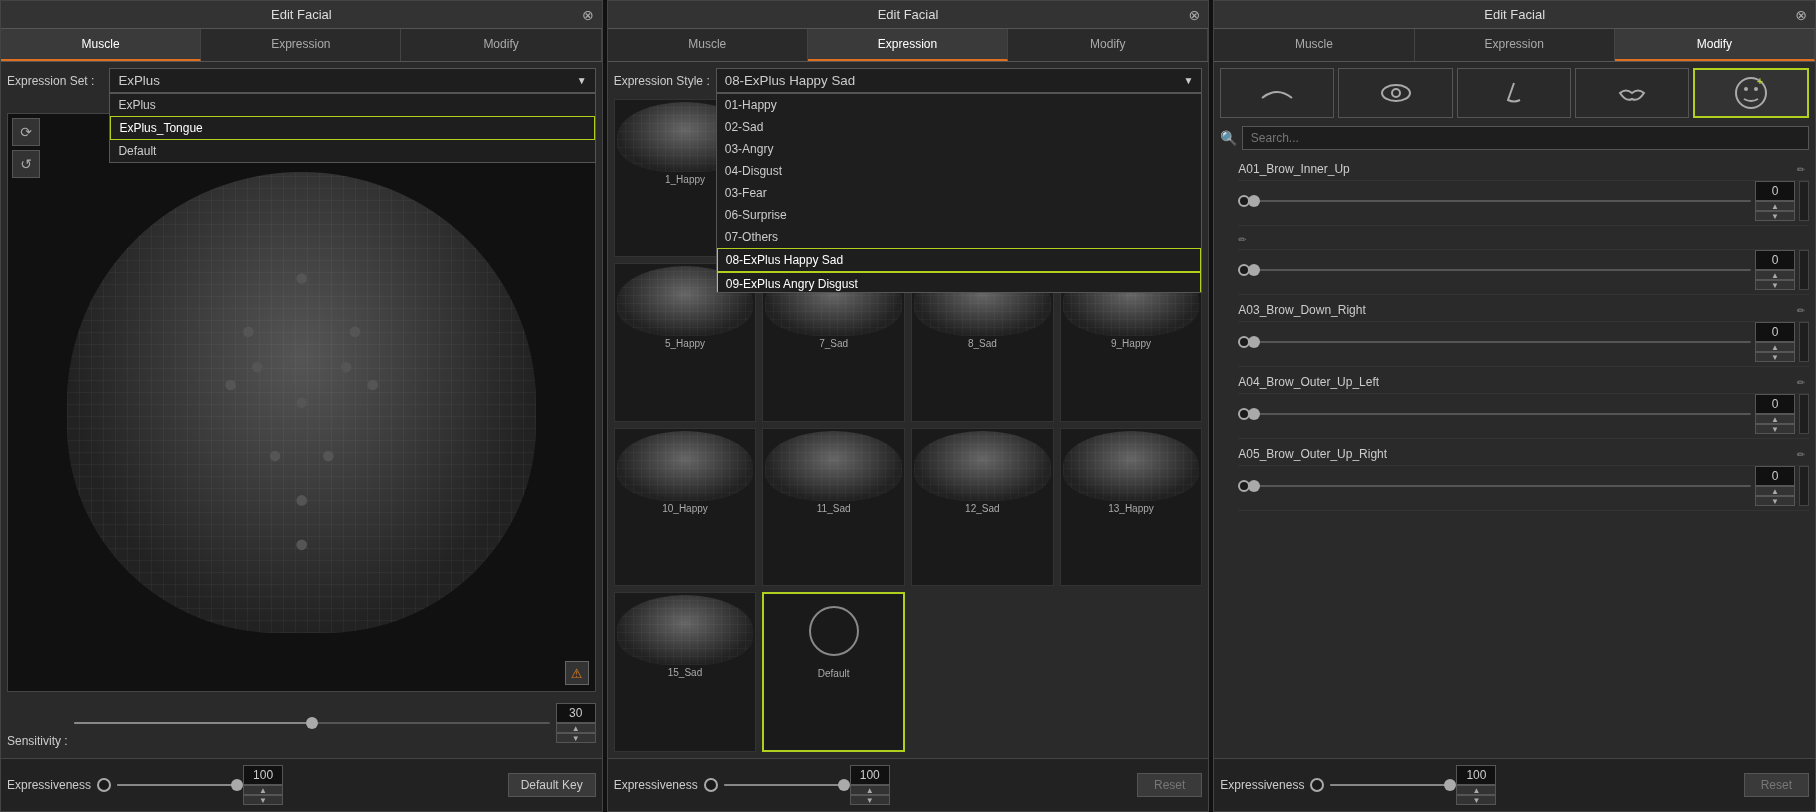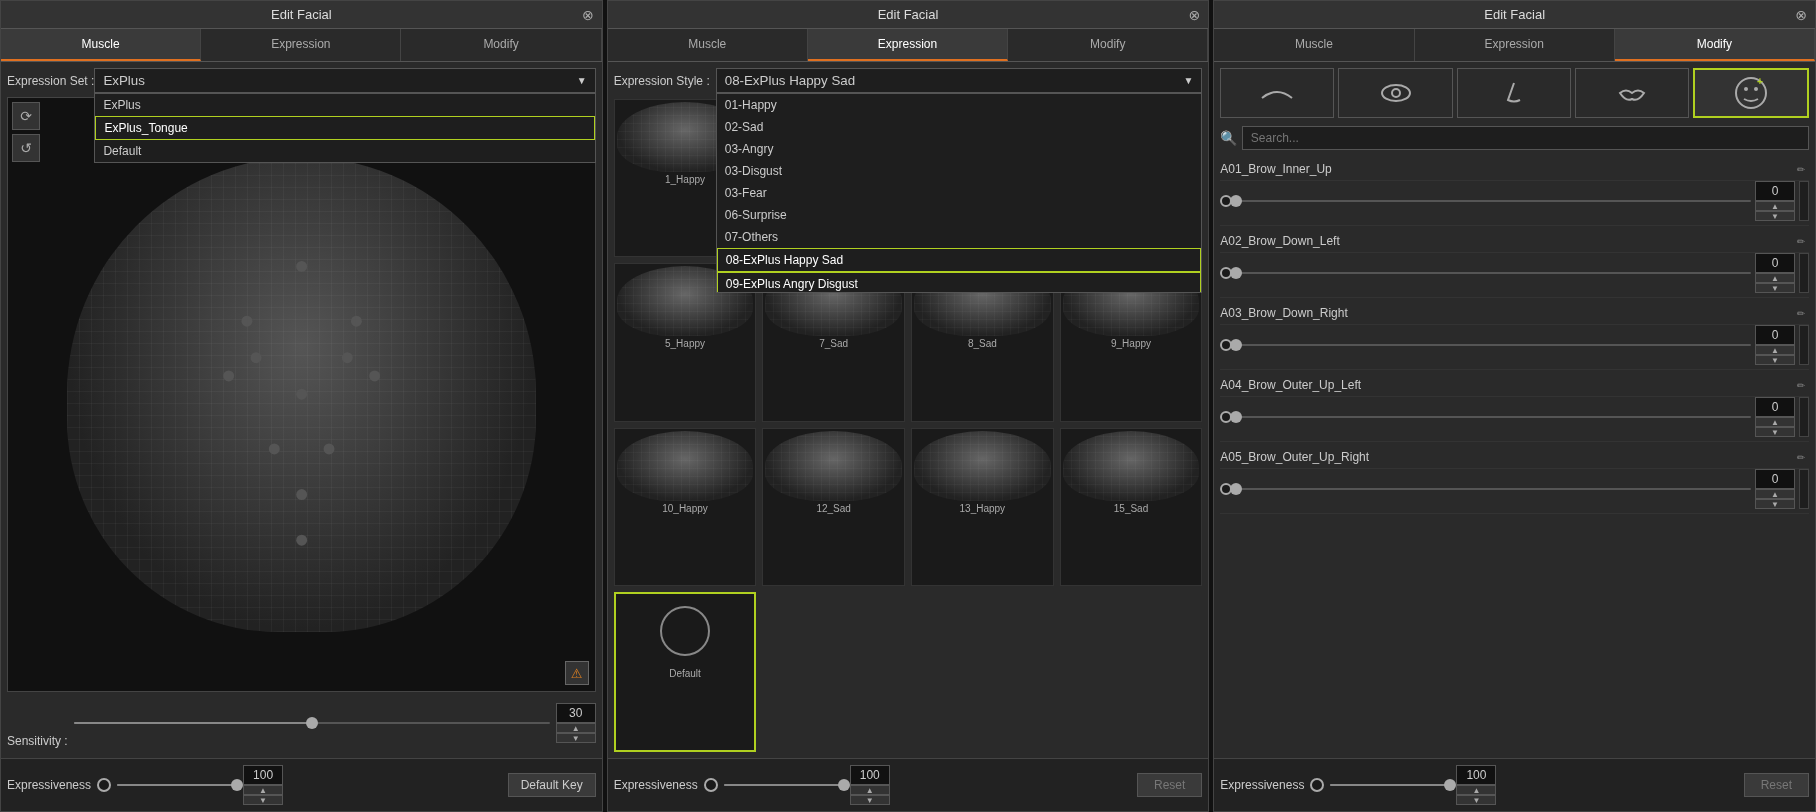--- a/index.html
+++ b/index.html
@@ -63,22 +63,22 @@
       flex: 1;
       overflow: hidden;
       display: flex;
       flex-direction: column;
       padding: 6px;
     }
     
     .expr-set-row {
       display: flex;
       align-items: center;
-      margin-bottom: 4px;
-      gap: 0;
+      margin-bottom: 20px;
+      gap: 15px;
     }
     .expr-set-label {
       color: #ccc;
       font-size: 12px;
       white-space: nowrap;
     }
     .dropdown-container {
       position: relative;
       flex: 1;
     }
@@ -377,20 +377,21 @@
     .muscle-edit-icon { color: #888; font-size: 10px; margin-right: 4px; }
     .muscle-slider-row {
       display: flex;
       align-items: center;
       gap: 4px;
       padding-bottom: 4px;
       border-bottom: 1px solid #333;
     }
     .muscle-section {
       margin-bottom: 2px;
+      margin-left: 18px;
     }
     .reset-btn {
       background: #3a3a3a;
       border: 1px solid #555;
       color: #777;
       padding: 4px 16px;
       cursor: not-allowed;
       font-size: 12px;
       margin-left: auto;
     }
@@ -519,21 +520,21 @@
       <span class="expr-set-label">Expression Style :</span>
       <div class="dropdown-container">
         <button class="dropdown-btn">
           <span>08-ExPlus Happy Sad</span>
           <span class="dropdown-arrow">▼</span>
         </button>
         <div class="dropdown-menu" style="max-height:200px;overflow-y:auto">
           <div class="dropdown-item">01-Happy</div>
           <div class="dropdown-item">02-Sad</div>
           <div class="dropdown-item">03-Angry</div>
-          <div class="dropdown-item">03-Disgust</div>
+          <div class="dropdown-item">04-Disgust</div>
           <div class="dropdown-item">03-Fear</div>
           <div class="dropdown-item">06-Surprise</div>
           <div class="dropdown-item">07-Others</div>
           <div class="dropdown-item highlighted">08-ExPlus Happy Sad</div>
           <div class="dropdown-item highlighted">09-ExPlus Angry Disgust</div>
 
         </div>
       </div>
     </div>
     <div class="face-grid-container">
@@ -586,20 +587,26 @@
         <div class="face-thumb-img">
             <div class="face-grid"></div>
           </div>
         <div class="face-thumb-label">9_Happy</div>
       </div>
       <div class="face-thumb">
         <div class="face-thumb-img">
             <div class="face-grid"></div>
           </div>
         <div class="face-thumb-label">10_Happy</div>
+      </div>
+      <div class="face-thumb">
+        <div class="face-thumb-img">
+            <div class="face-grid"></div>
+          </div>
+        <div class="face-thumb-label">11_Sad</div>
       </div>
       <div class="face-thumb">
         <div class="face-thumb-img">
             <div class="face-grid"></div>
           </div>
         <div class="face-thumb-label">12_Sad</div>
       </div>
 
       <div class="face-thumb">
         <div class="face-thumb-img">
@@ -716,21 +723,20 @@
               <div class="num-arrow">▲</div>
               <div class="num-arrow">▼</div>
             </div>
           </div>
           <div style="width:10px;background:#1e1e1e;border:1px solid #444;align-self:stretch;"></div>
         </div>
       </div>
 
       <div class="muscle-section">
         <div class="muscle-item">
-          <span class="muscle-name">A02_Brow_Down_Left</span>
           <span class="muscle-edit-icon">✏</span>
         </div>
         <div class="muscle-slider-row">
           <div class="circle-slider-thumb" style="width:12px;height:12px;"></div>
           <div class="slider-container" style="flex:1">
             <div class="slider-track"></div>
             <div class="slider-thumb" style="left:0%"></div>
           </div>
           <div class="number-input-box">
             <div class="num-display">0</div>

